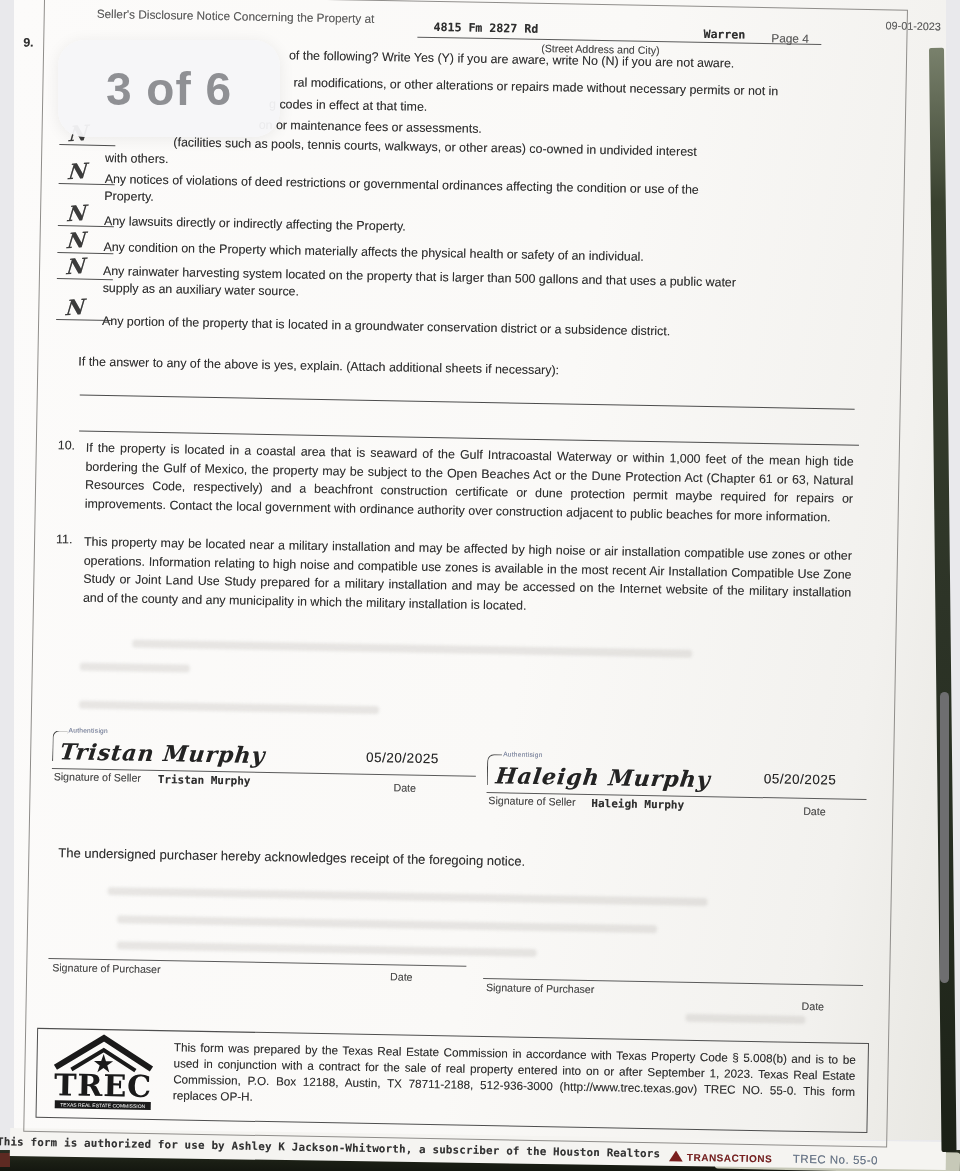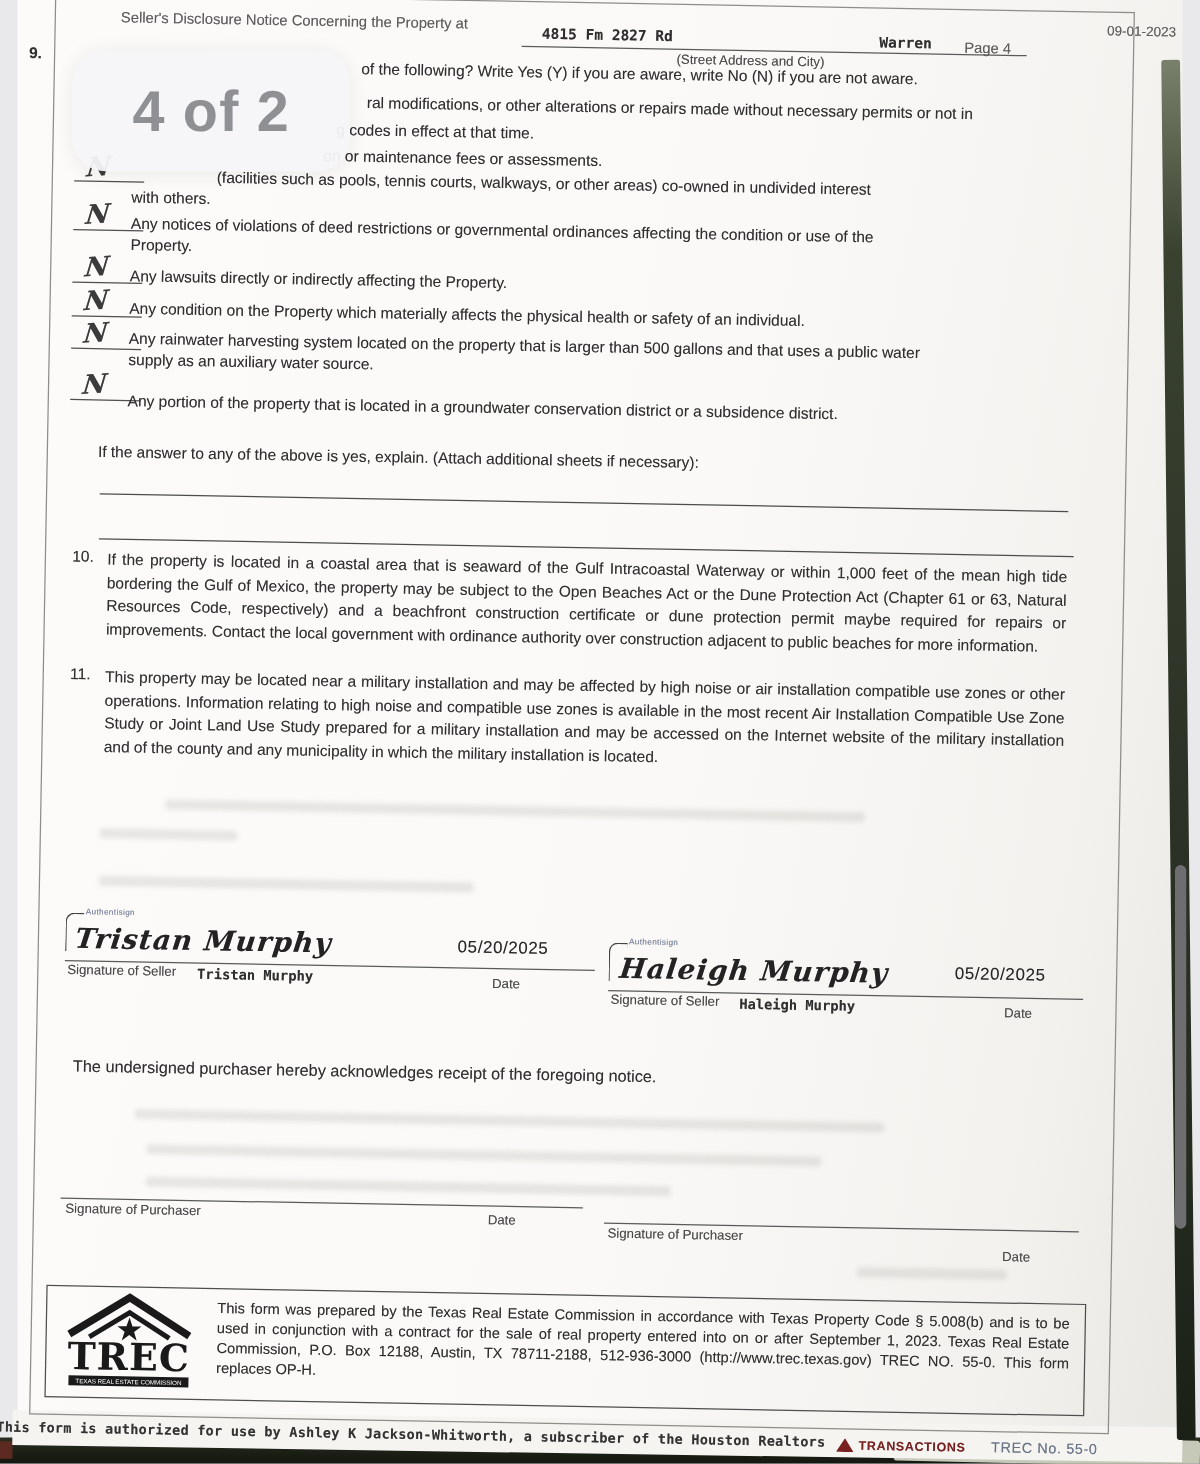--- a/index.html
+++ b/index.html
@@ -204,15 +204,15 @@
   <div class="abs" style="left:676px;top:1139px;width:14px;height:11px;">
     <svg width="14" height="11" viewBox="0 0 14 11">
         <polygon points="7,0 14,11 0,11" fill="#7a1f1f"></polygon>
       </svg>
   </div>
   <div class="abs brand" style="left:694px;top:1140px;">TRANSACTIONS</div>
   <div class="abs trecno" style="left:800px;top:1139px;">TREC No. 55-0</div>
 </div>
 
 <div class="badge">
-  <span>4 of 2</span>
+  <span>3 of 6</span>
 </div>
 <div class="scrollbar"></div>
 
 </body></html>

